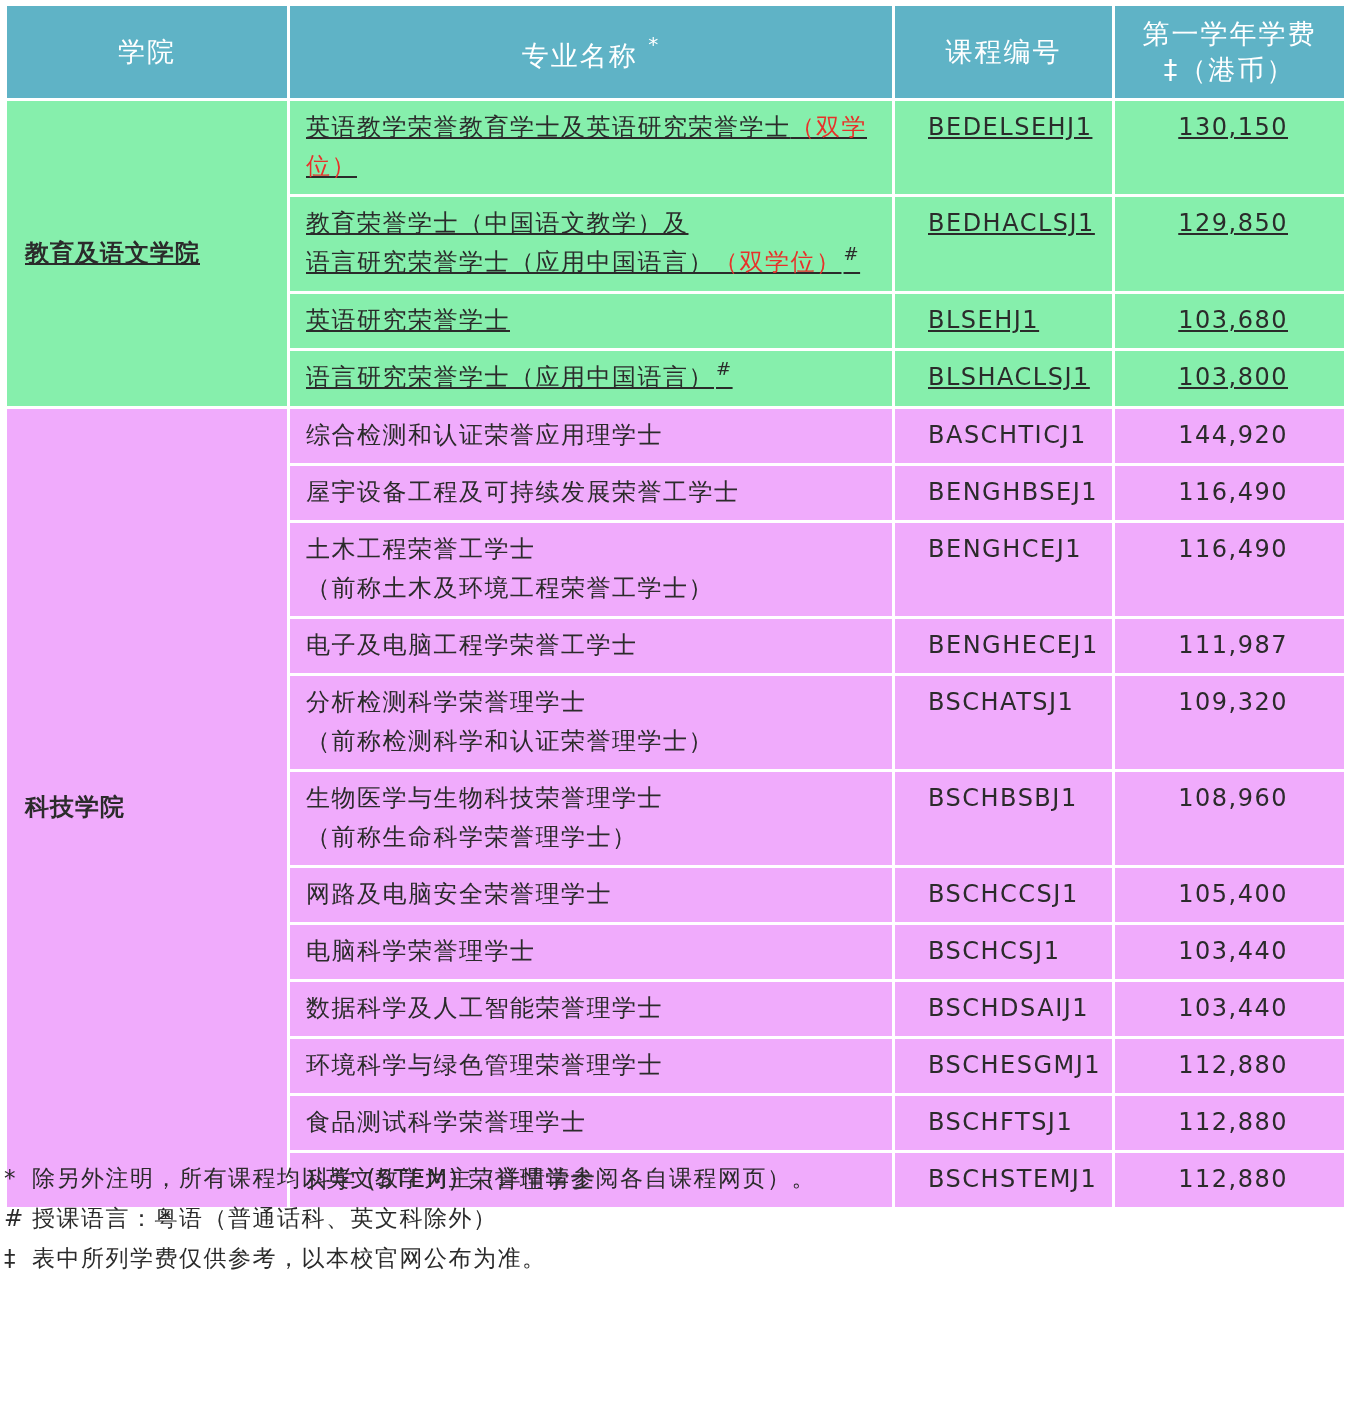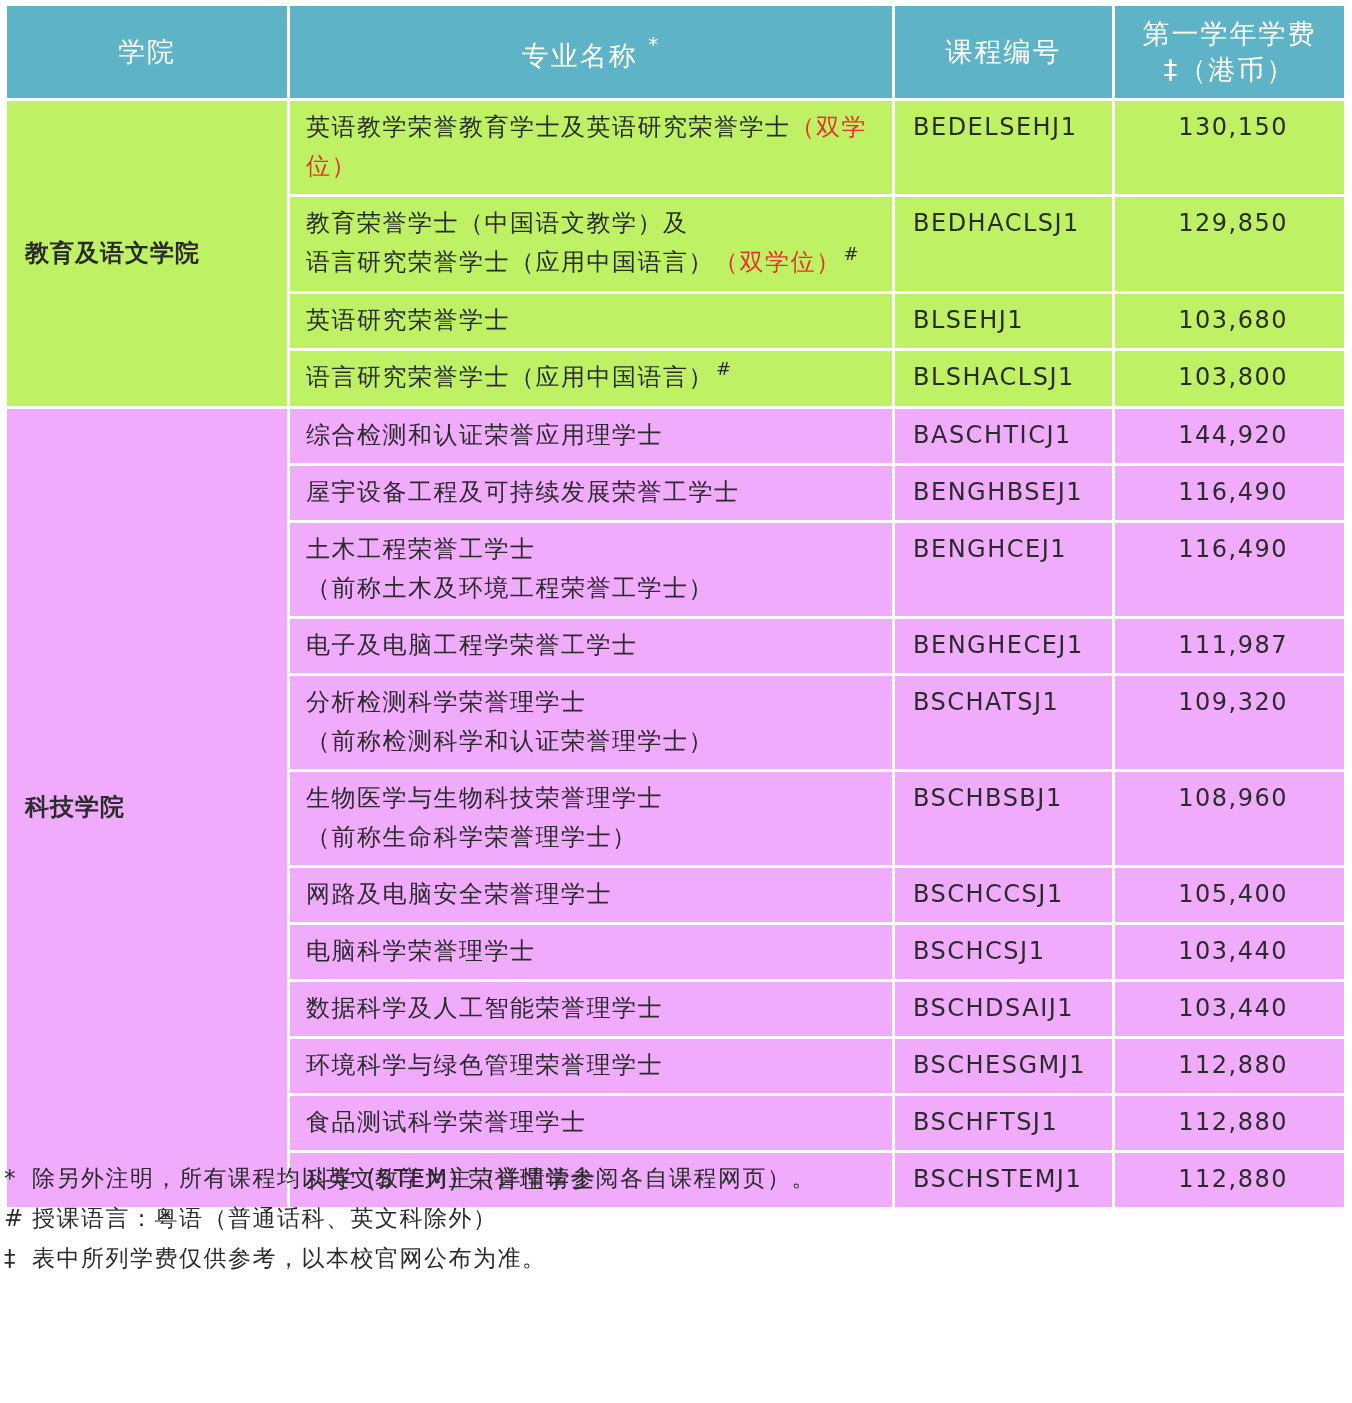--- a/index.html
+++ b/index.html
@@ -22,24 +22,24 @@
   th {
     background: #5fb3c6; color: #ffffff; font-weight: normal;
     font-size: 27px; height: 92px; padding: 0; text-align: center; vertical-align: middle;
     letter-spacing: 2px; line-height: 36px;
   }
   th sup { font-size: 20px; position: relative; top: -4px; }
   td {
     font-size: 24px; letter-spacing: 1.5px; line-height: 39px;
     vertical-align: top; padding: 7px 10px 8px 16px;
   }
-  tr.edu td { background: #bef264; }
+  tr.edu td { background: #86efac; text-decoration: underline; }
   tr.sci td { background: #f0abfc; }
   td.faculty { vertical-align: middle; font-weight: bold; font-size: 24px; padding-left: 18px; letter-spacing: 1px; }
-  td.code { padding-left: 18px; }
+  td.code { padding-left: 33px; }
   td.fee { text-align: right; padding-right: 56px; }
   .red { color: #e8312a; }
   .mark { font-size: 18px; position: relative; top: -10px; margin-left: 2px; }
   .notes {
     position: absolute; left: 4px; top: 1158px;
     font-size: 23px; line-height: 40.2px; letter-spacing: 1.5px; color: #2b2b2b;
   }
   .notes .sym { display: inline-block; width: 28px; }
 </style>
 </head>

